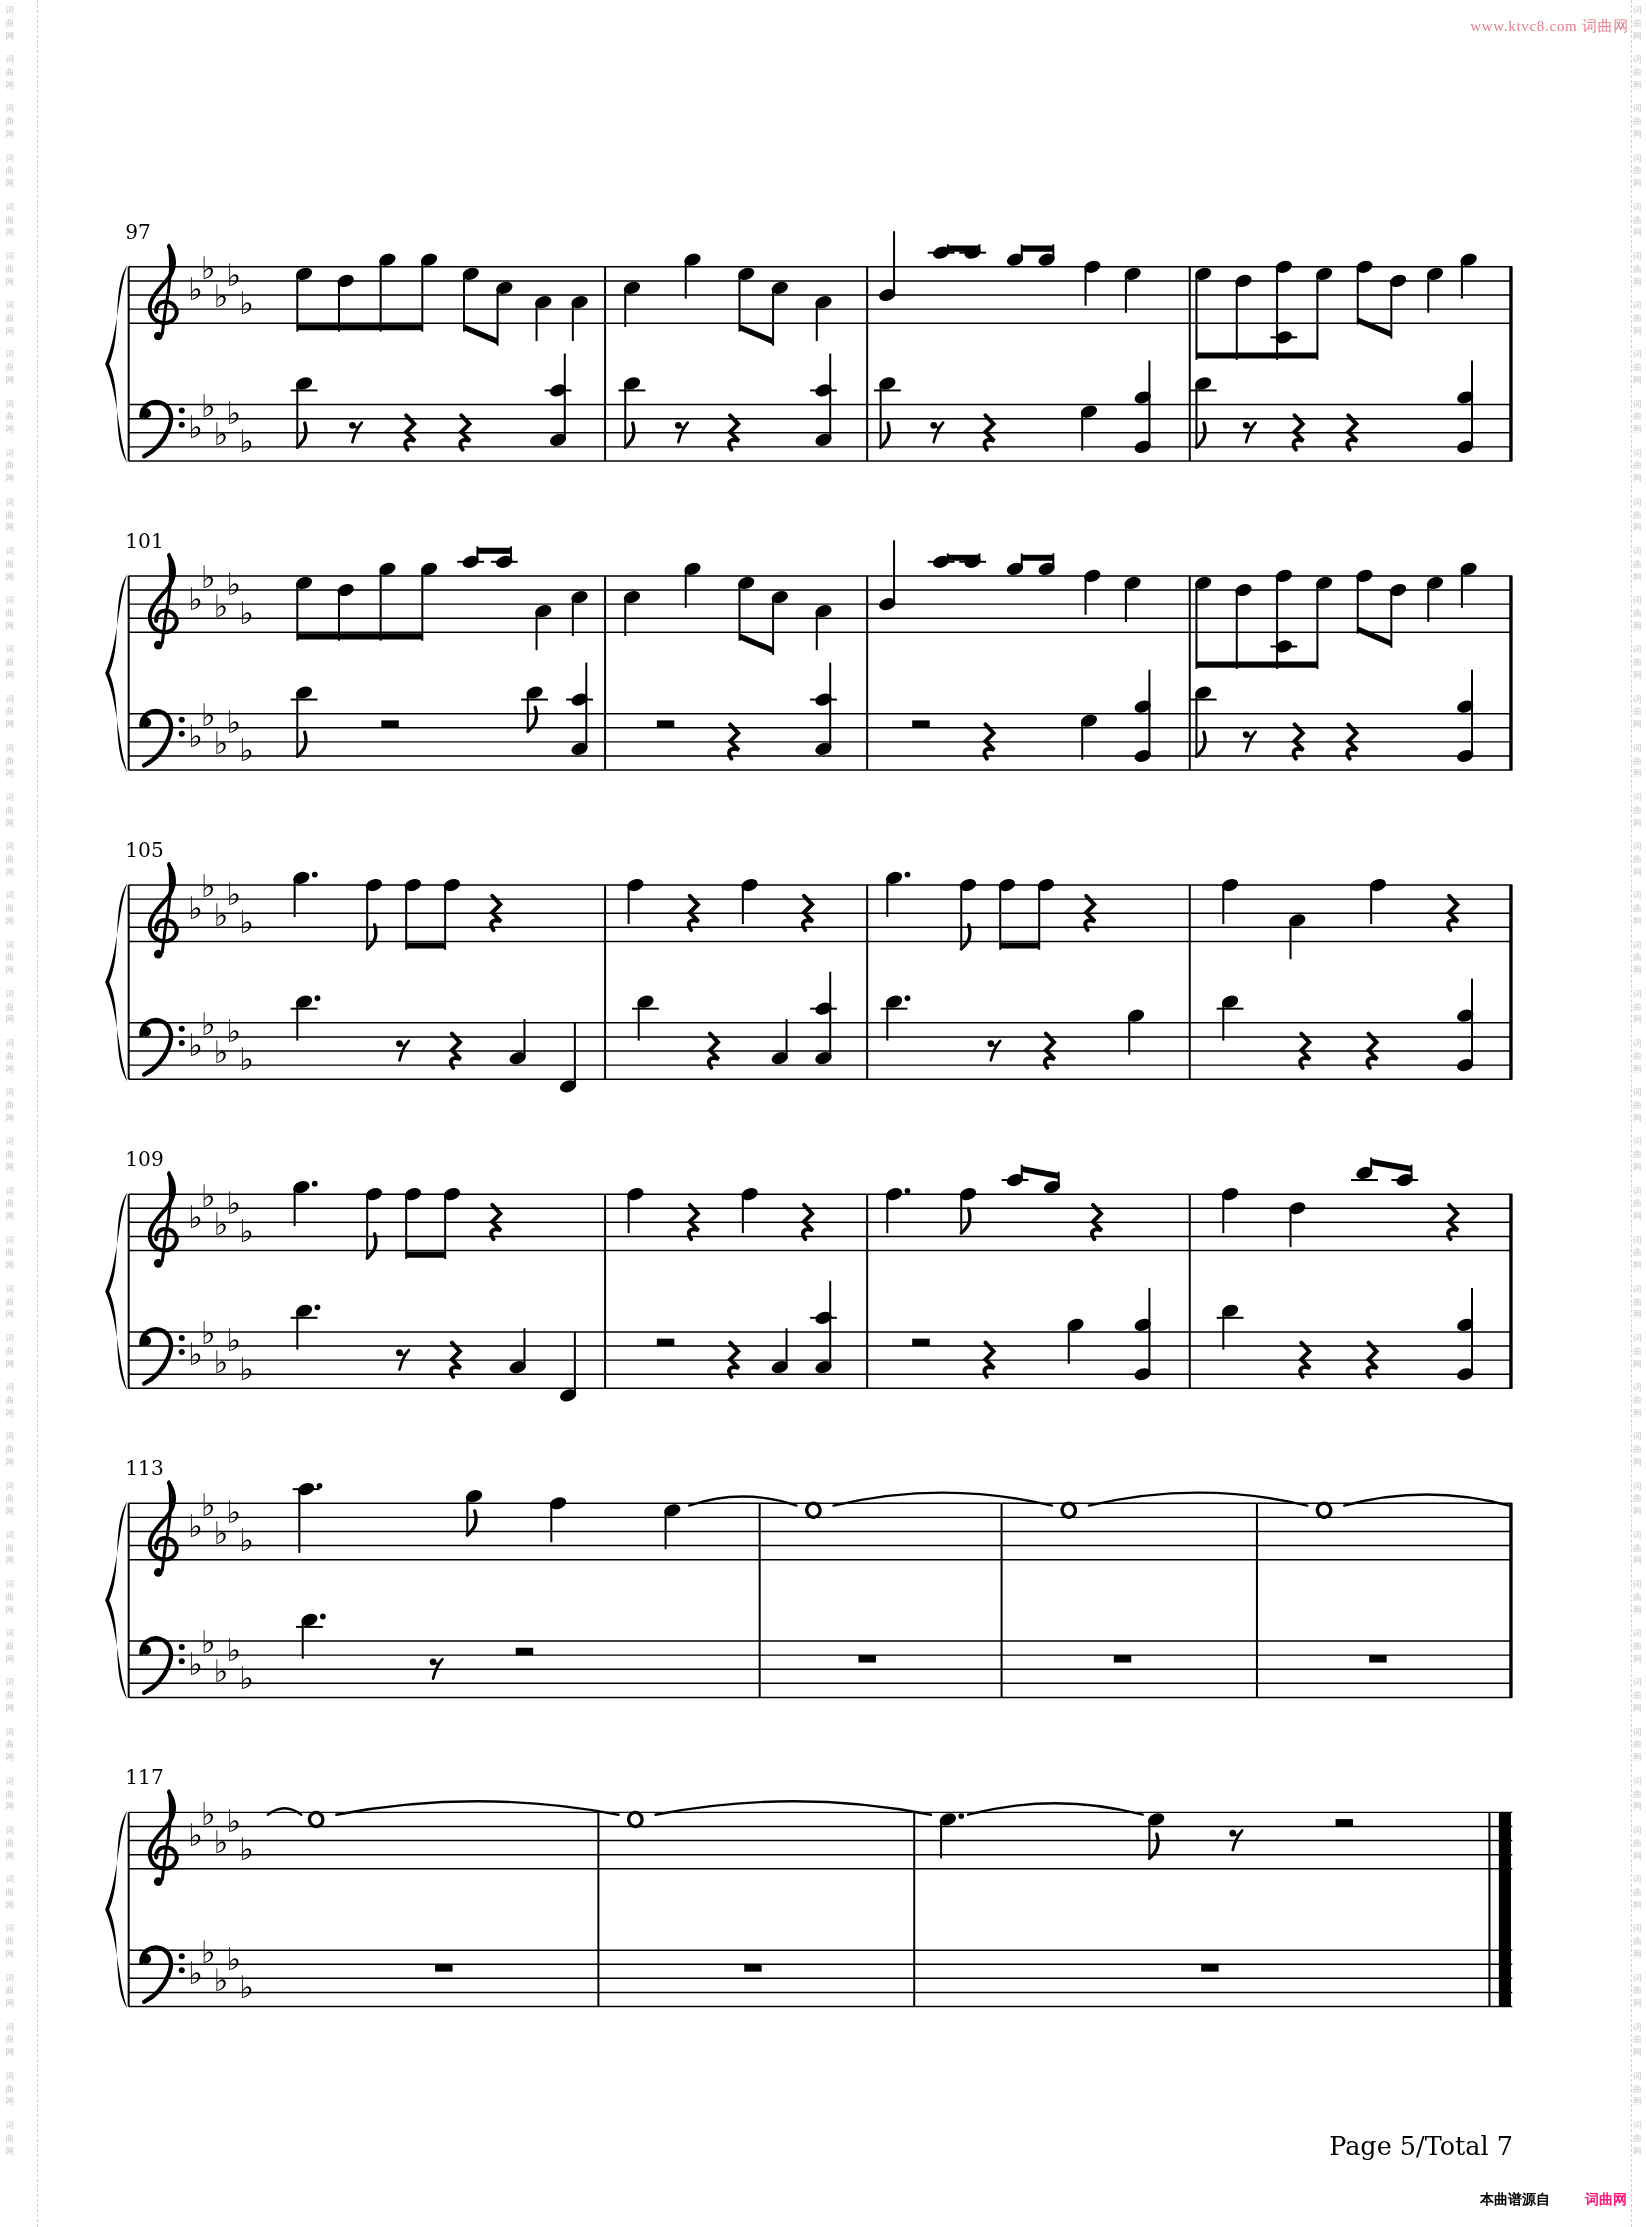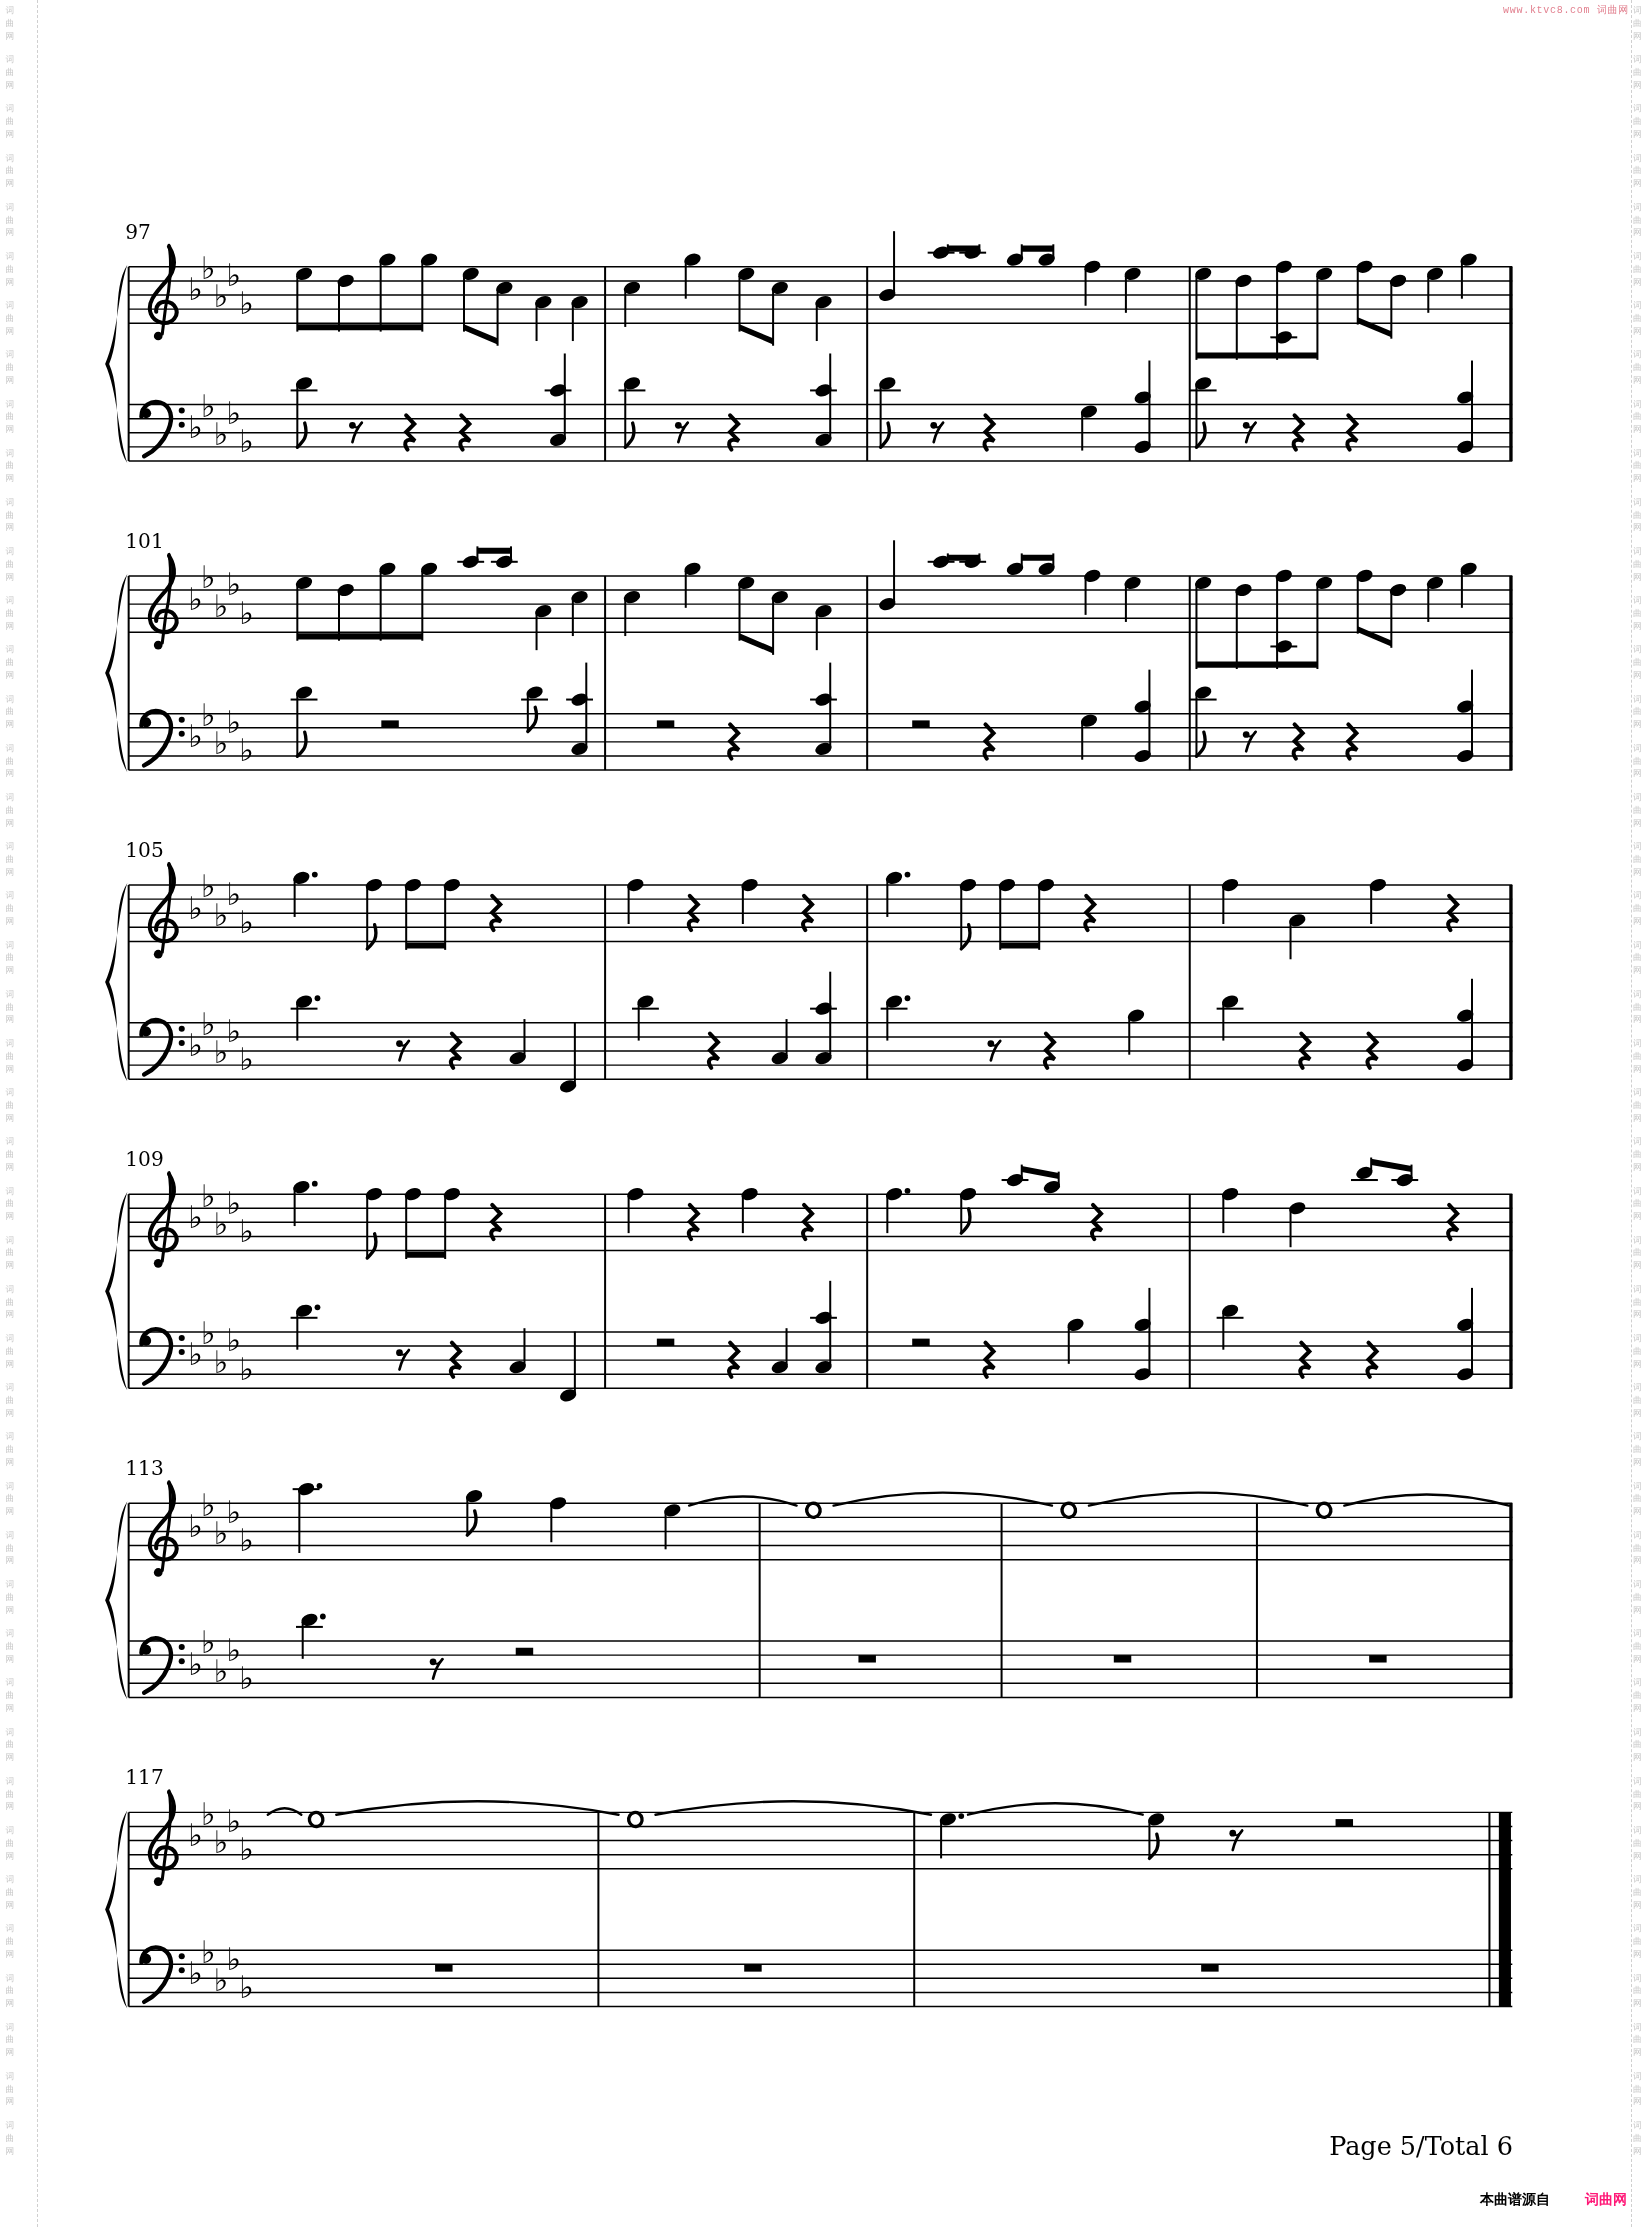--- a/index.html
+++ b/index.html
@@ -1,21 +1,21 @@
 <!DOCTYPE html>
 <html style="font-size:10.8px"><head>
 <meta charset="utf-8">
 <style>
   html,body{margin:0;padding:0;background:#fff;}
   .page{position:relative;width:1647px;height:2227px;background:#ffffff;overflow:hidden;font-family:"Liberation Serif",serif;}
   .side-rail{position:absolute;top:4px;display:flex;flex-direction:column;align-items:center;
     font-family:"DejaVu Sans",sans-serif;font-size:8.7px;line-height:12.8px;color:#c8c8c8;user-select:none;}
   .side-rail .grp{margin-bottom:10.8px;display:flex;flex-direction:column;align-items:center;}
   .dash-line{position:absolute;top:0;height:2227px;width:0;border-left:1.3px dashed #cfcfcf;}
-  .wm-top{position:absolute;top:3px;right:18px;font-family:Liberation Mono, monospace;font-size:10px;letter-spacing:0.7px;}
+  .wm-top{position:absolute;top:17px;right:18px;font-family:Liberation Serif, serif;font-size:15px;letter-spacing:0.7px;}
   .score-wrap{position:absolute;left:0;top:0;width:1647px;height:1786px;}
   .footer-page{position:absolute;top:2131px;right:134px;font-family:"DejaVu Serif",serif;font-size:25.5px;color:#000;}
   .credit{position:absolute;top:2191px;right:20px;font-family:"DejaVu Sans",sans-serif;font-size:14px;font-weight:bold;text-align:center;}
   .credit .brand{margin-left:35px;}
 </style>
 </head>
 <body>
 
 <div class="page">
 
@@ -1109,19 +1109,19 @@
           <path d="M 1848,2724 C 1841,2732 1837,2740 1834,2753" fill="none" stroke="#000" stroke-width="4" stroke-linecap="round"></path>
           <path d="M 1834,2728 C 1839,2734 1844,2730 1848,2724" fill="none" stroke="#000" stroke-width="3" stroke-linecap="round"></path>
           <rect x="1987" y="2707" width="26" height="11" fill="#000"></rect>
           <rect x="647" y="2923" width="26" height="11" fill="#000"></rect>
           <rect x="1107" y="2923" width="26" height="11" fill="#000"></rect>
           <rect x="1787" y="2923" width="26" height="11" fill="#000"></rect>
         </g>
       </svg>
   </div>
 
-  <div class="footer-page">Page 5/Total 6</div>
+  <div class="footer-page">Page 5/Total 7</div>
   <div class="credit">
     <span>本曲谱源自</span><span class="brand" style="color: rgb(255, 24, 119);">词曲网</span>
   </div>
 
 </div>
 
 
 </body></html>

